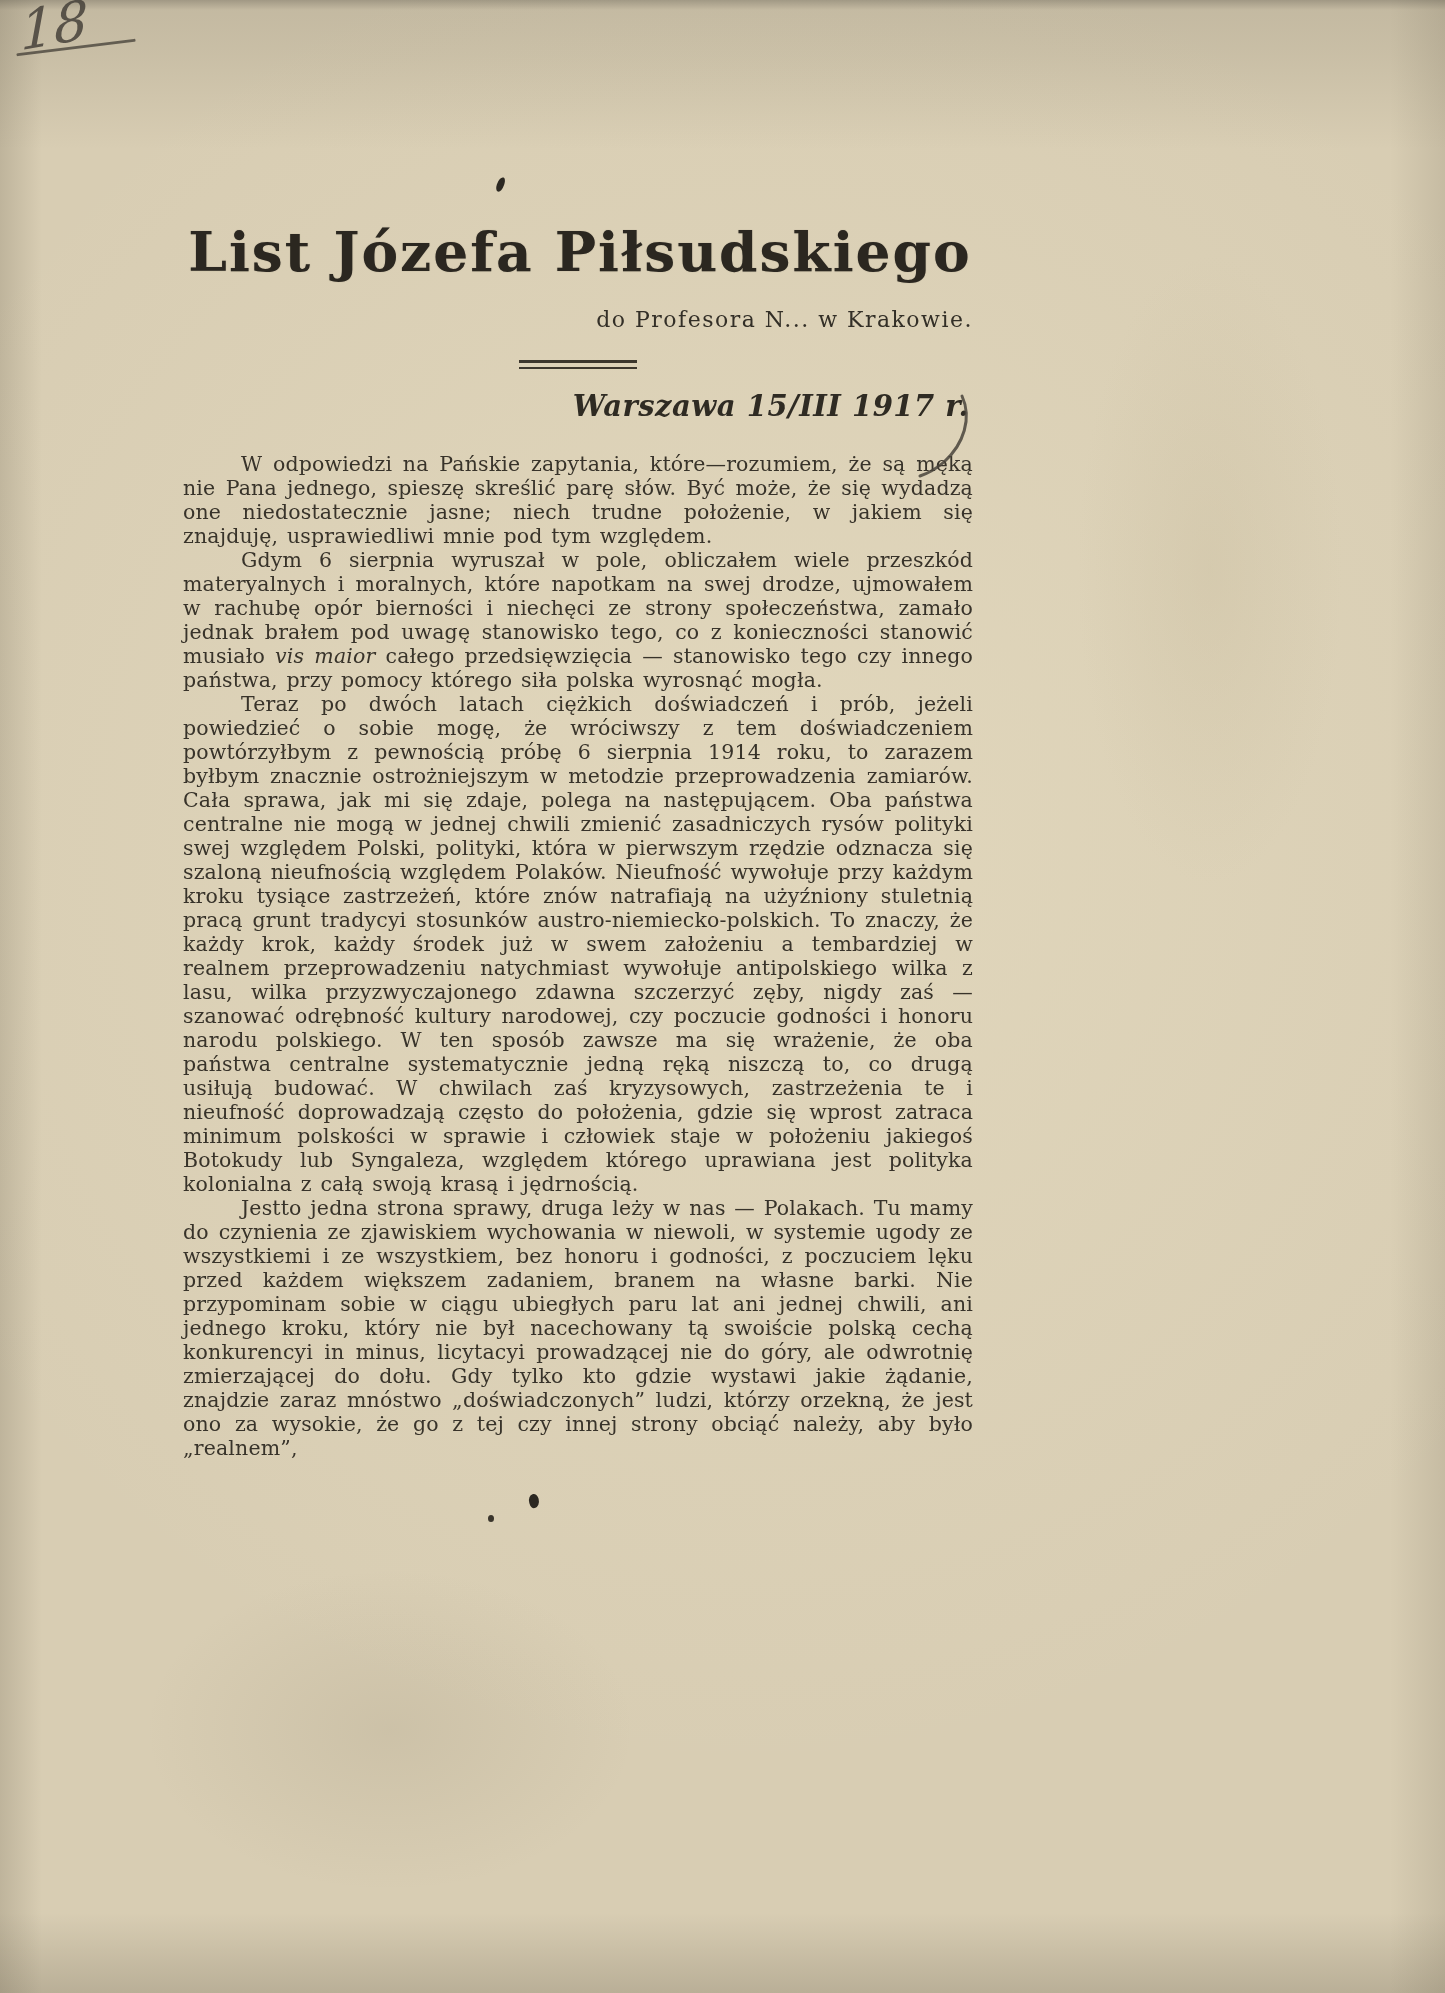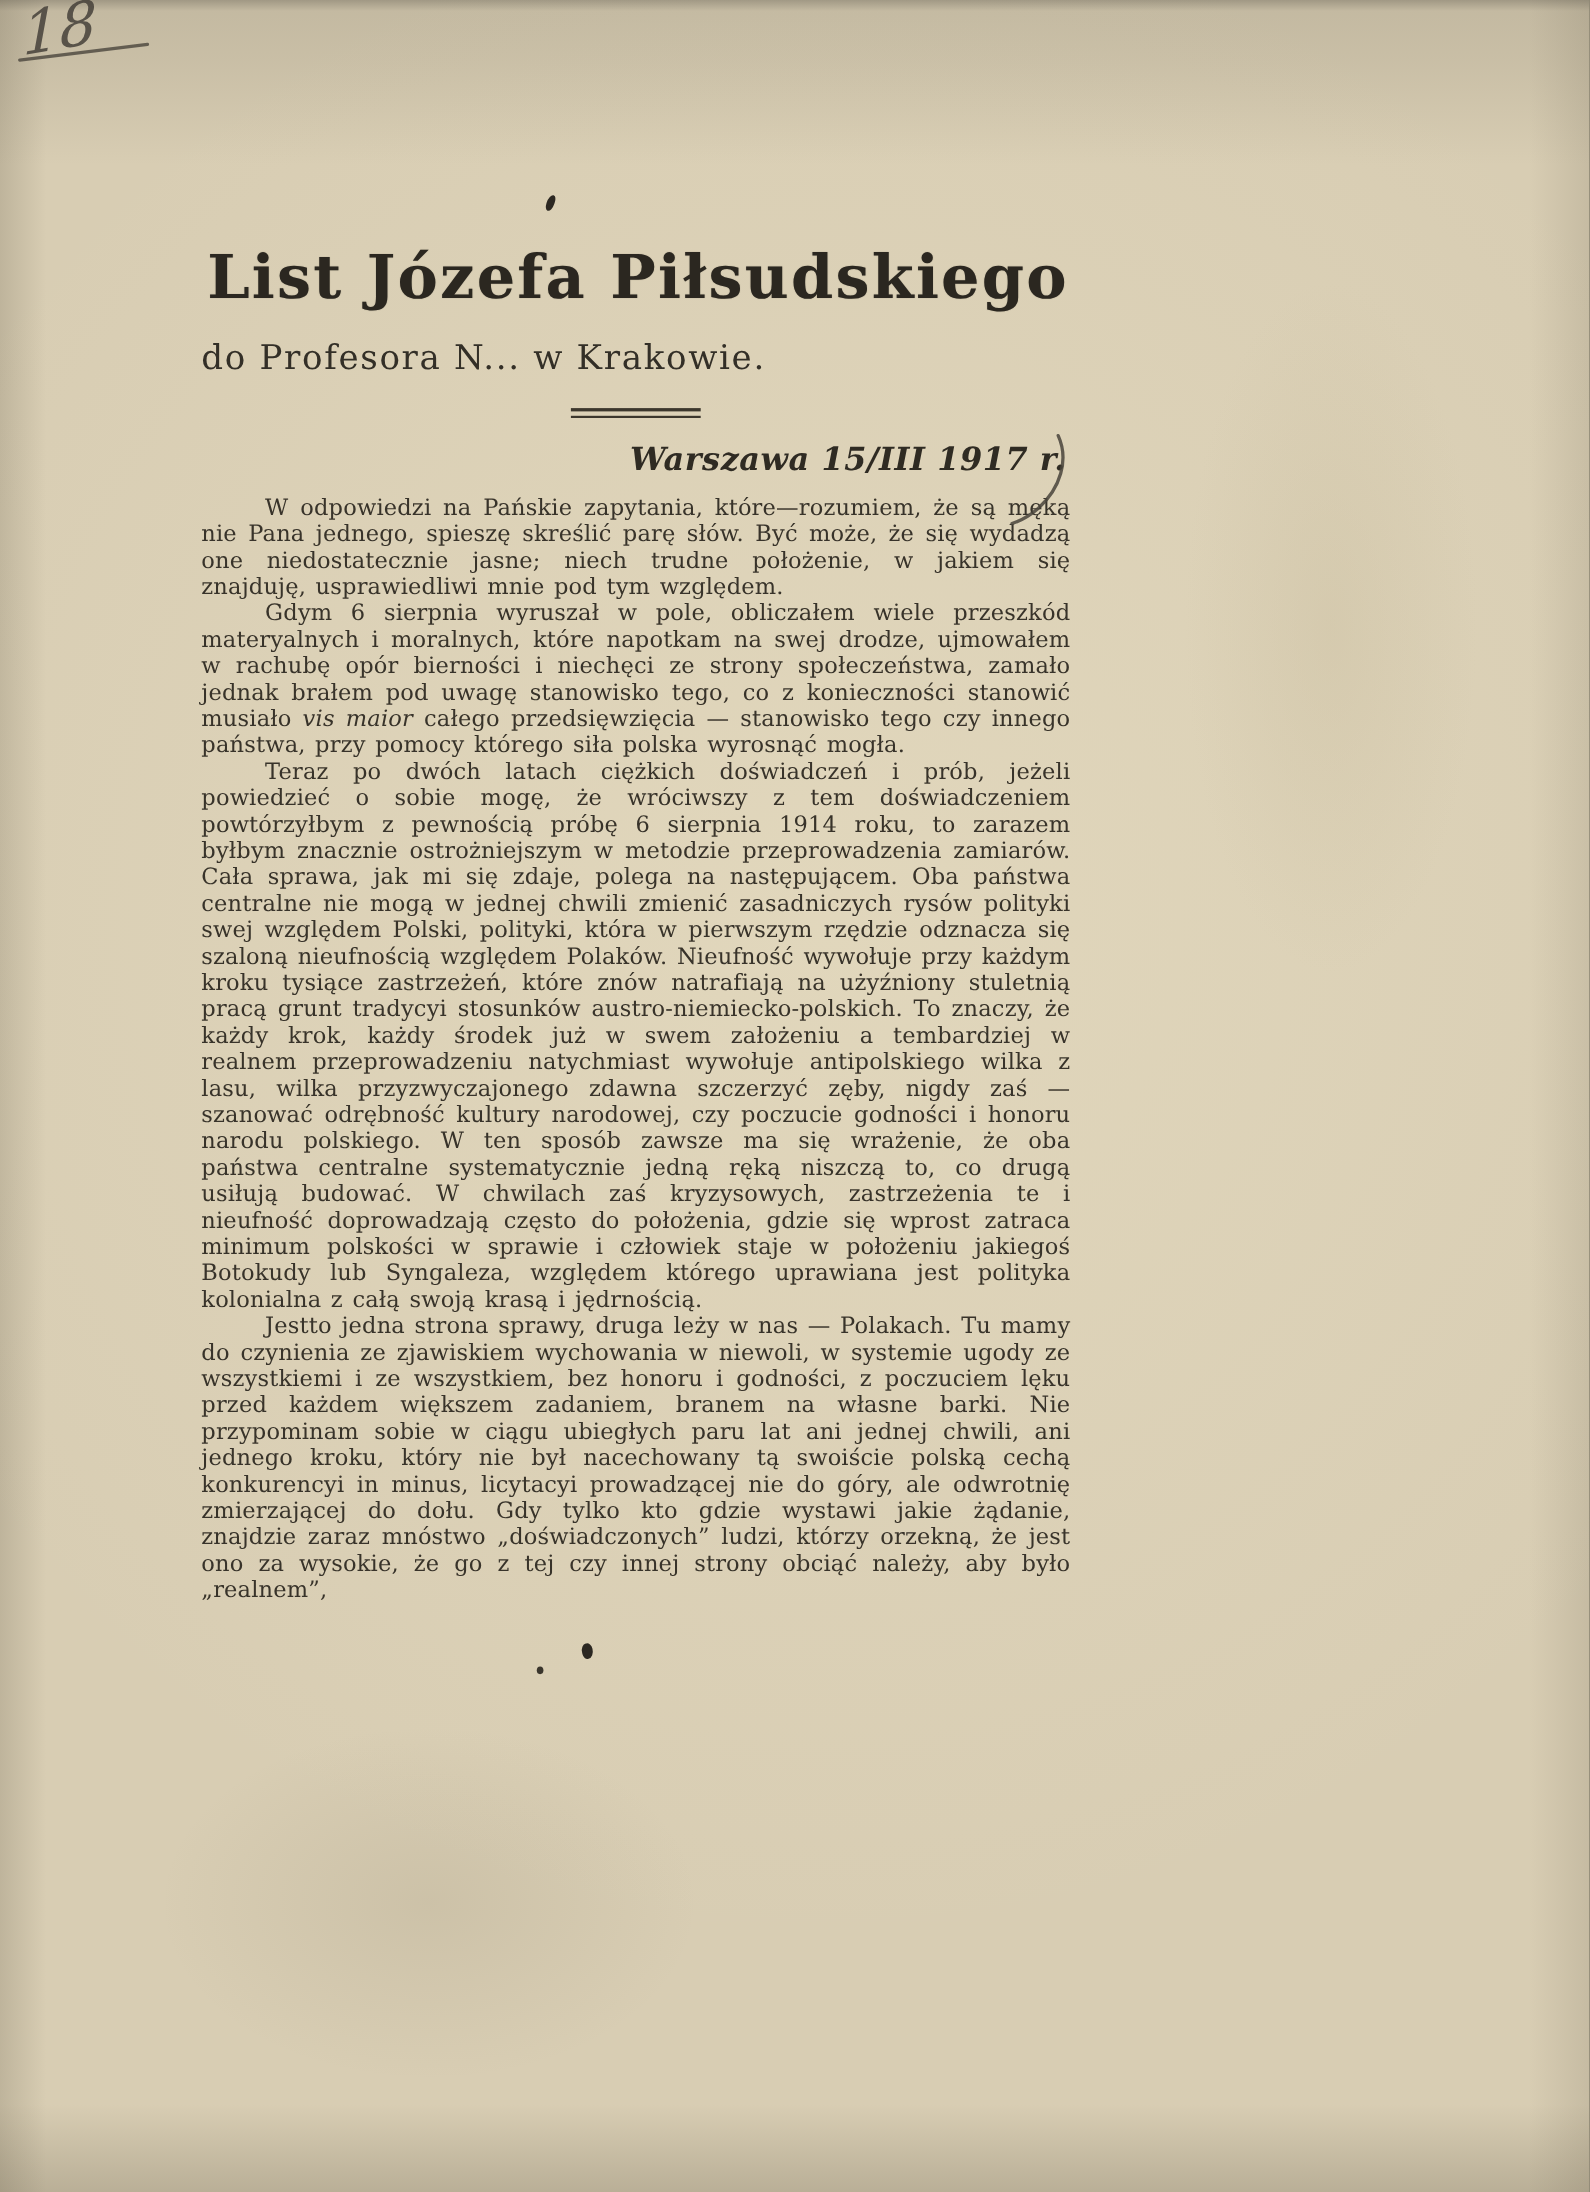--- a/index.html
+++ b/index.html
@@ -31,22 +31,22 @@
     text-align: center;
     font-size: 55px;
     line-height: 1.1;
     font-weight: bold;
     letter-spacing: 2px;
     color: #2b2720;
     text-shadow: 0 0 1px rgba(43,39,32,0.35);
   }
   .subtitle {
     margin: 24px 0 0 0;
-    text-align: left;
-    font-size: 31px;
+    text-align: right;
+    font-size: 22px;
     font-weight: normal;
     letter-spacing: 1.5px;
     color: #332f27;
   }
   .double-rule {
     margin: 28px auto 0 auto;
     width: 118px;
     height: 4px;
     border-top: 3px solid #3c372d;
     border-bottom: 2px solid #3c372d;
@@ -60,21 +60,21 @@
     font-size: 29px;
     letter-spacing: 0.5px;
     color: #2f2b23;
   }
   .salutation {
     margin: 26px 0 0 118px;
     font-size: 23px;
     color: #332f27;
   }
   .body-text {
-    margin-top: 15px;
+    margin-top: 29px;
     font-size: 20.5px;
     line-height: 24px;
     text-align: justify;
     word-spacing: 2px;
     letter-spacing: 0.15px;
     color: #38332a;
   }
   .body-text p { margin: 0; text-indent: 58px; }
   .body-text i { font-style: italic; }
 

